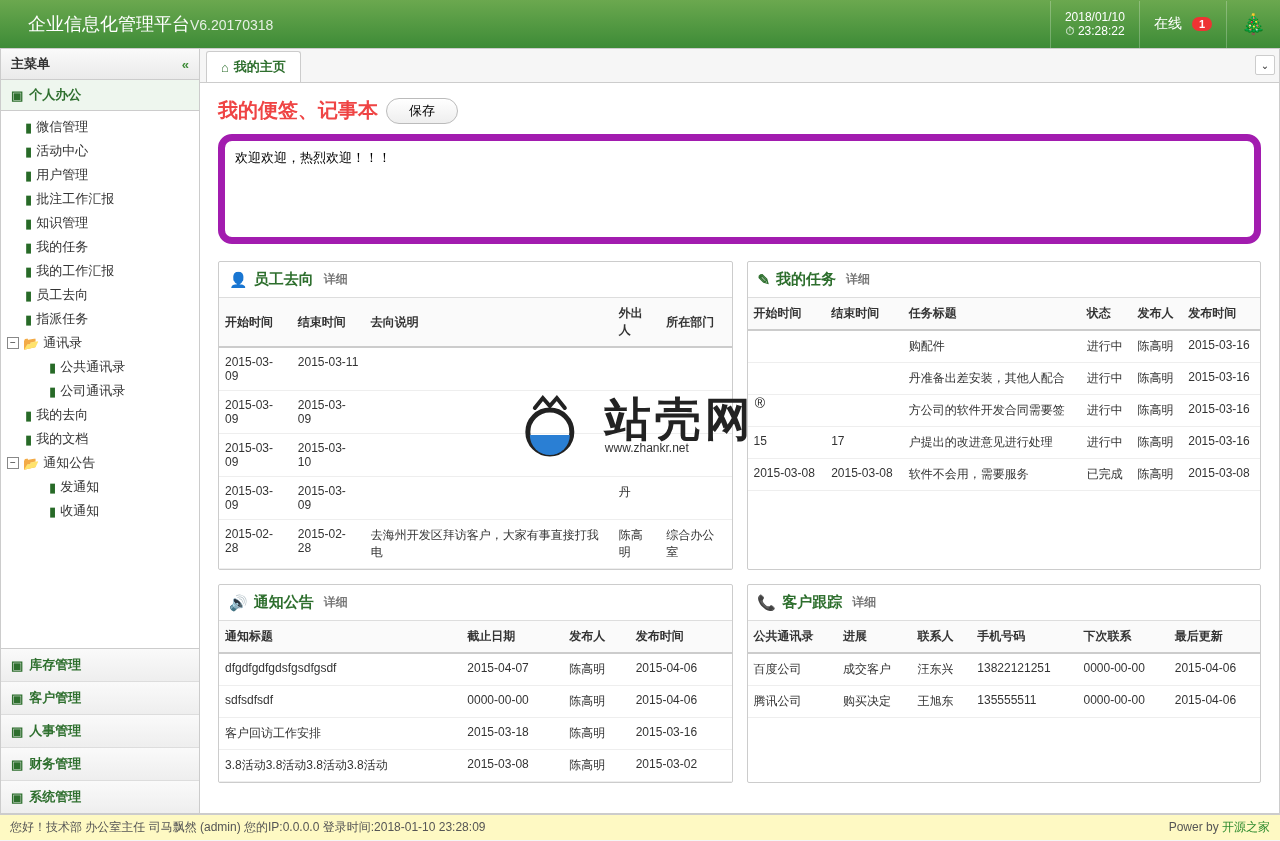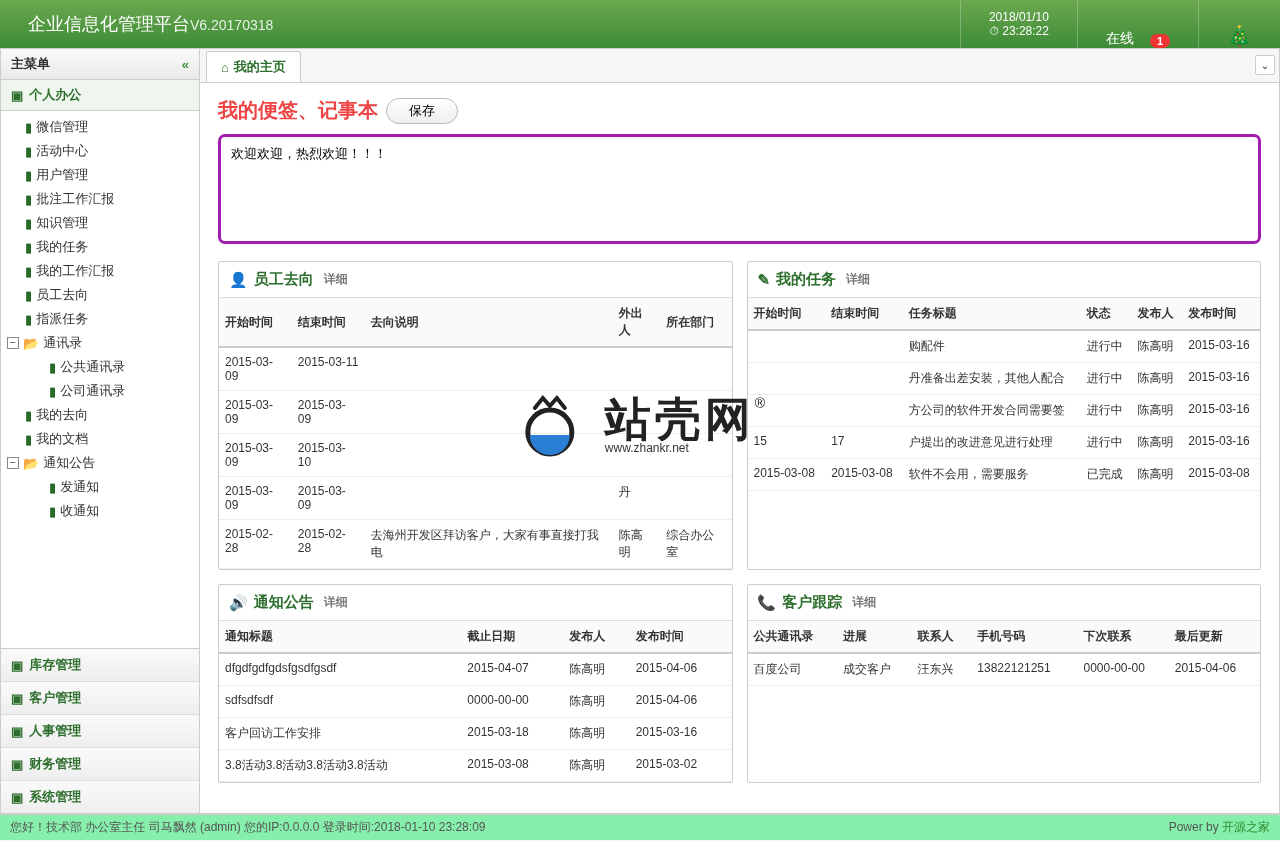--- a/index.html
+++ b/index.html
@@ -1,21 +1,21 @@
 <!DOCTYPE html>
 <html><head>
 <meta charset="utf-8">
 <style>
 *{box-sizing:border-box;margin:0;padding:0}
 body{font-family:"Microsoft YaHei",Arial,sans-serif;font-size:13px;color:#333;background:#f5f5f5}
 .topbar{height:48px;background:linear-gradient(180deg,#6ba84f 0%,#3d8b37 100%);background-color:#3d8b37;display:flex;align-items:center;color:#fff}
 .topbar-title{padding-left:28px;font-size:18px;font-weight:400;flex:1}
 .topbar-title small{font-size:14px;opacity:.85}
-.topbar-box{border-left:1px solid rgba(255,255,255,.25);height:47px;display:flex;flex-direction:column;justify-content:center;align-items:flex-end;padding:0 28px;font-size:12px}
-.topbar-box.row{flex-direction:row;gap:16px;font-size:14px}
+.topbar-box{border-left:1px solid rgba(255,255,255,.25);height:47px;display:flex;flex-direction:column;justify-content:center;align-items:center;padding:0 14px;font-size:12px}
+.topbar-box.row{flex-direction:row;gap:10px;font-size:14px}
 .badge-red{background:#e33;color:#fff;border-radius:9px;padding:1px 7px;font-size:11px;font-weight:bold}
 .tree-circle{display:inline-block;width:0;height:0;border-left:5px solid transparent;border-right:5px solid transparent;border-top:5px solid #fff;margin-left:3px}
 .tree-ico{font-size:20px}
 .layout{display:flex;height:766px}
 .sidebar{width:200px;border:1px solid #ccc;display:flex;flex-direction:column;background:#fff}
 .side-h{background:linear-gradient(180deg,#fafafa,#eaeaea);border-bottom:1px solid #ccc;padding:6px 10px;font-weight:bold;display:flex;align-items:center;justify-content:space-between}
 .side-h .collapse-ic{color:#3d8b37;font-weight:bold}
 .side-sect{background:#eef6ee;border-bottom:1px solid #ccc;padding:6px 10px;font-weight:bold;color:#2e6f2e;display:flex;align-items:center;gap:6px}
 .folder-ic{color:#2e6f2e}
 .tree{flex:1;overflow:auto;padding:4px 0}
@@ -28,33 +28,33 @@
 .bottom-menus .m:last-child{border-bottom:none}
 .play-ic{color:#2e6f2e}
 .main{flex:1;display:flex;flex-direction:column;border:1px solid #ccc;border-left:none;background:#fff}
 .tabbar{height:34px;border-bottom:1px solid #ccc;display:flex;align-items:flex-end;position:relative;background:#f6f6f6}
 .tab{border:1px solid #ccc;border-bottom:none;border-top-left-radius:3px;border-top-right-radius:3px;background:#fff;padding:6px 14px;margin-left:6px;font-size:13px;display:flex;align-items:center;gap:5px;color:#2e6f2e;font-weight:bold}
 .tabbar .more{position:absolute;right:4px;top:6px;border:1px solid #ccc;width:20px;height:20px;display:flex;align-items:center;justify-content:center;font-size:10px;border-radius:2px;background:#fff}
 .content{flex:1;overflow:auto;padding:14px 18px}
 .note-h{display:flex;align-items:center;gap:8px;margin-bottom:10px}
 .note-h h2{font-size:20px;font-weight:600;color:#ef4444}
 .btn{border:1px solid #bbb;background:linear-gradient(180deg,#fff,#eee);padding:3px 22px;border-radius:13px;font-size:13px;cursor:pointer}
-.textarea{width:100%;height:110px;border:3px solid #a21caf;border-radius:7px;padding:8px 10px;font-family:inherit;font-size:13px;resize:none}
+.textarea{width:100%;height:110px;border:7px solid #a21caf;border-radius:14px;padding:8px 10px;font-family:inherit;font-size:13px;resize:none}
 .panel-row{display:flex;gap:14px;margin-top:14px}
 .panel{border:1px solid #ccc;flex:1;border-radius:2px}
 .panel-h{padding:8px 10px;color:#2e6f2e;font-weight:bold;font-size:15px;display:flex;align-items:center;gap:6px;border-bottom:1px solid #ddd}
 .panel-h .detail{font-size:12px;font-weight:bold;color:#777;margin-left:4px}
 table{width:100%;border-collapse:collapse;font-size:12px}
 th{background:#fafafa;border-bottom:2px solid #ccc;text-align:left;padding:7px 6px;font-weight:bold}
 td{border-bottom:1px solid #eee;padding:7px 6px;vertical-align:top}
 .watermark{position:absolute;left:50%;top:390px;transform:translateX(-50%);pointer-events:none;display:flex;align-items:center;gap:20px;font-size:42px;color:#222;background:transparent;z-index:5}
 .wm-text{display:flex;flex-direction:column;align-items:flex-start;line-height:1}
 .wm-text .big{font-size:46px;font-weight:600;letter-spacing:4px}
 .wm-text .url{font-size:12px;color:#333;letter-spacing:0}
-.footer{height:26px;border-top:1px solid #ccc;background:#86efac;display:flex;align-items:center;padding:0 10px;font-size:12px;color:#555}
+.footer{height:26px;border-top:1px solid #ccc;background:#fef9c3;display:flex;align-items:center;padding:0 10px;font-size:12px;color:#555}
 .footer .right{margin-left:auto}
 .footer a{color:#2e8b2e;text-decoration:none}
 </style>
 </head>
 <body>
 
 <div class="topbar">
   <div class="topbar-title">
     <span>企业信息化管理平台</span><small>V6.20170318</small>
   </div>
@@ -377,20 +377,28 @@
               </thead>
               <tbody>
                 <tr>
                   <td>百度公司</td>
                   <td>成交客户</td>
                   <td>汪东兴</td>
                   <td>13822121251</td>
                   <td>0000-00-00</td>
                   <td>2015-04-06</td>
                 </tr>
+                <tr>
+                  <td>腾讯公司</td>
+                  <td>购买决定</td>
+                  <td>王旭东</td>
+                  <td>135555511</td>
+                  <td>0000-00-00</td>
+                  <td>2015-04-06</td>
+                </tr>
               </tbody>
             </table>
         </div>
       </div>
     </div>
   </div>
 </div>
 
 <div class="watermark">
   <svg width="70" height="70">

